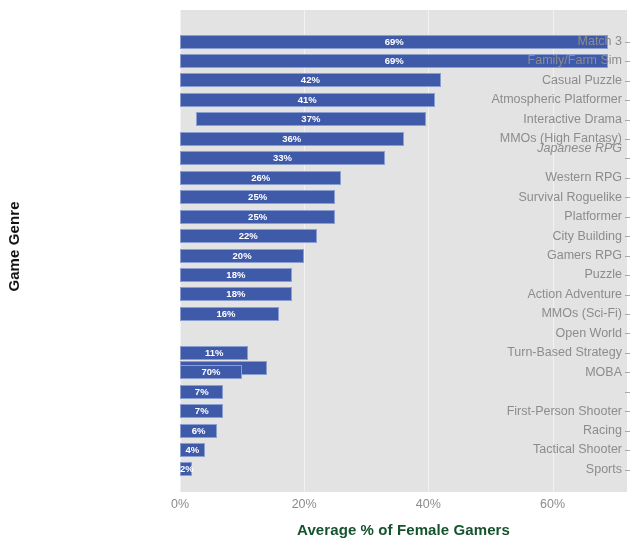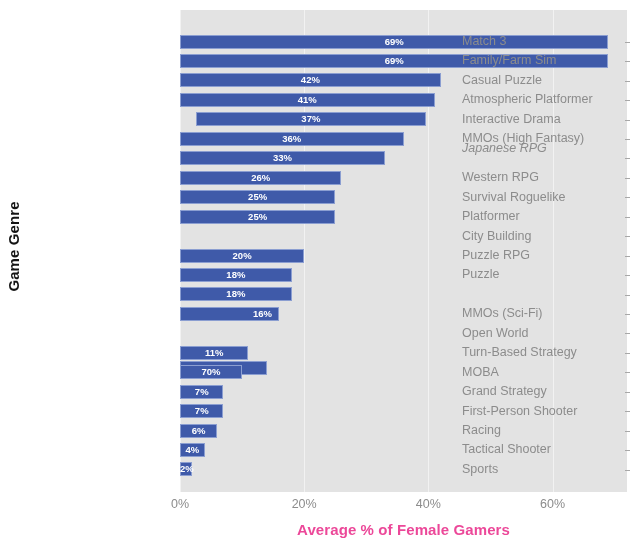--- a/index.html
+++ b/index.html
@@ -44,21 +44,21 @@
 
   
   #x-axis-title {
     position: absolute;
     left: 180px;
     top: 521px;
     width: 447px;
     text-align: center;
     font-size: 15px;
     font-weight: bold;
-    color: #ec4899;
+    color: #14532d;
     letter-spacing: 0.1px;
   }
 
   
   #plot-area {
     position: absolute;
     left: 180px;
     top: 10px;
     width: 447px;
     height: 482px;
@@ -106,21 +106,21 @@
 
   
   .ytick {
     position: absolute;
     right: 18px;
     height: 19.45px;
     line-height: 19.45px;
     font-size: 12.5px;
     color: #8c8c8c;
     white-space: nowrap;
-    text-align: left;
+    text-align: right;
   }
   .ytick-dash {
     position: absolute;
     width: 5px;
     height: 1px;
     background: #a8a8a8;
     right: 10px;
   }
 
   
@@ -180,35 +180,39 @@
         <div class="bar-label" style="left: 0px; width: 161.417px;">26%</div>
       </div>
       <div class="cat-row" style="top: 177.6px;">
         <div class="bar" style="width: 155.208px; background: rgb(63, 90, 169);"></div>
         <div class="bar-label" style="left: 0px; width: 155.208px;">25%</div>
       </div>
       <div class="cat-row" style="top: 197.05px;">
         <div class="bar" style="width: 155.208px; background: rgb(63, 90, 169);"></div>
         <div class="bar-label" style="left: 0px; width: 155.208px;">25%</div>
       </div>
+      <div class="cat-row" style="top: 216.5px;">
+        <div class="bar" style="width: 136.583px; background: rgb(63, 90, 169);"></div>
+        <div class="bar-label" style="left: 0px; width: 136.583px;">22%</div>
+      </div>
       <div class="cat-row" style="top: 235.95px;">
         <div class="bar" style="width: 124.167px; background: rgb(63, 90, 169);"></div>
         <div class="bar-label" style="left: 0px; width: 124.167px;">20%</div>
       </div>
       <div class="cat-row" style="top: 255.4px;">
         <div class="bar" style="width: 111.75px; background: rgb(63, 90, 169);"></div>
         <div class="bar-label" style="left: 0px; width: 111.75px;">18%</div>
       </div>
       <div class="cat-row" style="top: 274.85px;">
         <div class="bar" style="width: 111.75px; background: rgb(63, 90, 169);"></div>
         <div class="bar-label" style="left: 0px; width: 111.75px;">18%</div>
       </div>
       <div class="cat-row" style="top: 294.3px;">
         <div class="bar" style="width: 99.3333px; background: rgb(63, 90, 169);"></div>
-        <div class="bar-label" style="left: 0px; width: 92px; text-align: right;">16%</div>
+        <div class="bar-label" style="left: 0px; width: 92px;">16%</div>
       </div>
       <div class="cat-row" style="top: 324px; margin-top: 24px;">
         <div class="bar" style="width: 86.9167px; background: rgb(63, 90, 169);"></div>
         <div class="bar-label" style="left: 0px; width: 86.9167px;">14%</div>
       </div>
       <div class="cat-row" style="top: 333.2px;">
         <div class="bar" style="width: 68.2917px; background: rgb(63, 90, 169);"></div>
         <div class="bar-label" style="left: 0px; width: 68.2917px;">11%</div>
       </div>
       <div class="cat-row" style="top: 352.65px;">
@@ -254,34 +258,34 @@
     <div class="ytick" style="top: 139px; width: 160px; font-style: italic;">Japanese RPG</div>
     <div class="ytick-dash" style="top: 158.425px;"></div>
     <div class="ytick" style="top: 168.15px; width: 160px;">Western RPG</div>
     <div class="ytick-dash" style="top: 177.875px;"></div>
     <div class="ytick" style="top: 187.6px; width: 160px;">Survival Roguelike</div>
     <div class="ytick-dash" style="top: 197.325px;"></div>
     <div class="ytick" style="top: 207.05px; width: 160px;">Platformer</div>
     <div class="ytick-dash" style="top: 216.775px;"></div>
     <div class="ytick" style="top: 226.5px; width: 160px;">City Building</div>
     <div class="ytick-dash" style="top: 236.225px;"></div>
-    <div class="ytick" style="top: 245.95px; width: 160px;">Puzzle RPG</div>
+    <div class="ytick" style="top: 245.95px; width: 160px;">Gamers RPG</div>
     <div class="ytick-dash" style="top: 255.675px;"></div>
     <div class="ytick" style="top: 265.4px; width: 160px;">Puzzle</div>
     <div class="ytick-dash" style="top: 275.125px;"></div>
+    <div class="ytick" style="top: 284.85px; width: 160px;">Action Adventure</div>
     <div class="ytick-dash" style="top: 294.575px;"></div>
     <div class="ytick" style="top: 304.3px; width: 160px;">MMOs (Sci-Fi)</div>
     <div class="ytick-dash" style="top: 314.025px;"></div>
     <div class="ytick" style="top: 323.75px; width: 160px;">Open World</div>
     <div class="ytick-dash" style="top: 333.475px;"></div>
     <div class="ytick" style="top: 343.2px; width: 160px;">Turn-Based Strategy</div>
     <div class="ytick-dash" style="top: 352.925px;"></div>
     <div class="ytick" style="top: 362.65px; width: 160px;">MOBA</div>
     <div class="ytick-dash" style="top: 372.375px;"></div>
-    <div class="ytick" style="top: 382.1px; width: 160px;">Grand Strategy</div>
     <div class="ytick-dash" style="top: 391.825px;"></div>
     <div class="ytick" style="top: 401.55px; width: 160px;">First-Person Shooter</div>
     <div class="ytick-dash" style="top: 411.275px;"></div>
     <div class="ytick" style="top: 421px; width: 160px;">Racing</div>
     <div class="ytick-dash" style="top: 430.725px;"></div>
     <div class="ytick" style="top: 440.45px; width: 160px;">Tactical Shooter</div>
     <div class="ytick-dash" style="top: 450.175px;"></div>
     <div class="ytick" style="top: 459.9px; width: 160px;">Sports</div>
     <div class="ytick-dash" style="top: 469.625px;"></div>
     <div class="xtick" style="left: 180px;">0%</div>

